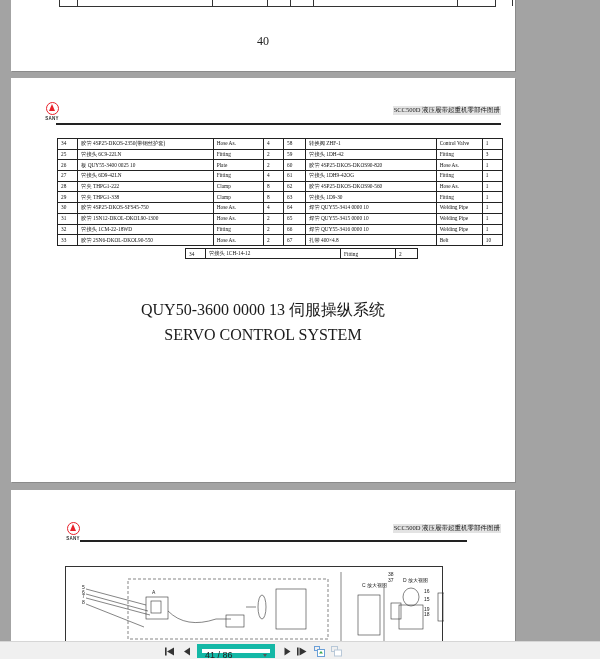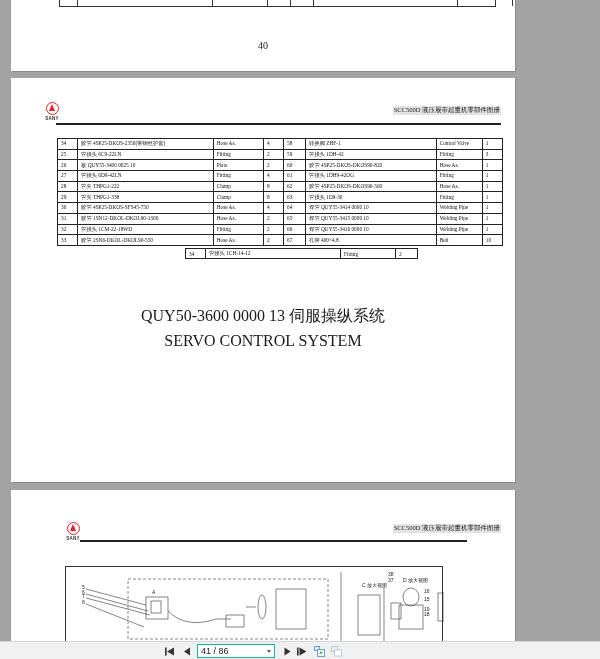--- a/index.html
+++ b/index.html
@@ -4,48 +4,48 @@
 <style>
   * { box-sizing: border-box; margin: 0; padding: 0; }
   html, body { width: 600px; height: 659px; overflow: hidden; }
   body { background: #a3a3a3; font-family: "Liberation Serif", serif; color: #111; position: relative; }
 
   .page { position: absolute; left: 11px; width: 504px; background: #fff; box-shadow: 1px 1px 0 #8a8a8a; overflow: hidden; }
   #page-40 { top: -10px; height: 81px; }
   #page-41 { top: 78px; height: 404px; }
   #page-42 { top: 490px; height: 160px; }
 
-  .pagenum { position: absolute; width: 100%; text-align: center; font-size: 10px; color: #222; margin-top: 6px; }
+  .pagenum { position: absolute; width: 100%; text-align: center; font-size: 12px; color: #222; }
 
   
   .hdr-logo { position: absolute; left: 12px; width: 20px; }
   .logo-circle { width: 13px; height: 13px; border: 1.6px solid #e8202a; border-radius: 50%; margin: 0 auto; position: relative; }
   .logo-tri { position: absolute; left: 2px; top: 1px; width: 0; height: 0; border-left: 3.3px solid transparent; border-right: 3.3px solid transparent; border-bottom: 7px solid #e8202a; }
   .logo-text { font-family: "Liberation Sans", sans-serif; font-size: 4.5px; font-weight: bold; color: #333; text-align: center; letter-spacing: 0.2px; margin-top: 1px; }
   .hdr-title { position: absolute; right: 14px; font-size: 6.5px; background: #e3e3e3; padding: 0 1px; color: #222; white-space: nowrap; }
   .hdr-rule { position: absolute; left: 35px; right: 14px; height: 1.5px; background: #222; }
 
   
   table.parts { position: absolute; left: 19px; top: 58px; width: 469px; border-collapse: collapse; font-size: 5.3px; }
   table.parts td { border: 0.8px solid #222; height: 10.7px; padding: 0 3px; white-space: nowrap; line-height: 9px; }
   .c-no { width: 20px; } .c-name { width: 135px; } .c-type { width: 50px; } .c-qty { width: 20px; }
   .c-no2 { width: 22px; } .c-name2 { width: 130px; } .c-type2 { width: 46px; } .c-qty2 { width: 20px; }
 
   table.tail { position: absolute; left: 176px; top: 165px; border-collapse: collapse; font-size: 5.3px; }
   table.tail td { border: 0.8px solid #222; height: 10px; padding: 0 3px; white-space: nowrap; }
 
-  .section-title { position: absolute; width: 100%; text-align: center; font-size: 16px; color: #1a1a1a; margin-top: 6px; }
+  .section-title { position: absolute; width: 100%; text-align: center; font-size: 16px; color: #1a1a1a; }
 
   
   .drawing { position: absolute; left: 54px; top: 86px; width: 422px; height: 90px; border: 1px solid #333; background: #fff; }
 
   
   .toolbar { position: absolute; left: 0; top: 641px; width: 600px; height: 18px; background: #f0f0f0; border-top: 1px solid #d6d6d6; }
   .tb-btn { position: absolute; top: 3px; height: 12px; display: flex; align-items: center; justify-content: center; font-size: 9px; color: #333; cursor: pointer; }
-  .page-select { position: absolute; left: 197px; top: 2px; width: 78px; height: 14px; border: 1px solid #14b8a6; background: #fff; font-family: "Liberation Sans", sans-serif; font-size: 9px; padding-left: 3px; line-height: 12px; color: #222; }
+  .page-select { position: absolute; left: 197px; top: 2px; width: 78px; height: 14px; border: 5px solid #14b8a6; background: #fff; font-family: "Liberation Sans", sans-serif; font-size: 9px; padding-left: 3px; line-height: 12px; color: #222; }
   .page-select .arrow { position: absolute; right: 3px; top: 5px; width: 0; height: 0; border-left: 2.5px solid transparent; border-right: 2.5px solid transparent; border-top: 3px solid #555; }
 </style>
 </head>
 <body>
 
 <div class="page" id="page-40">
   <div style="position:absolute;left:48px;right:19px;top:0;height:17px;border:0.8px solid #333;border-top:none;">
     <div style="position:absolute;left:17px;top:0;bottom:0;border-left:0.8px solid #333"></div>
     <div style="position:absolute;left:152px;top:0;bottom:0;border-left:0.8px solid #333"></div>
     <div style="position:absolute;left:207px;top:0;bottom:0;border-left:0.8px solid #333"></div>

